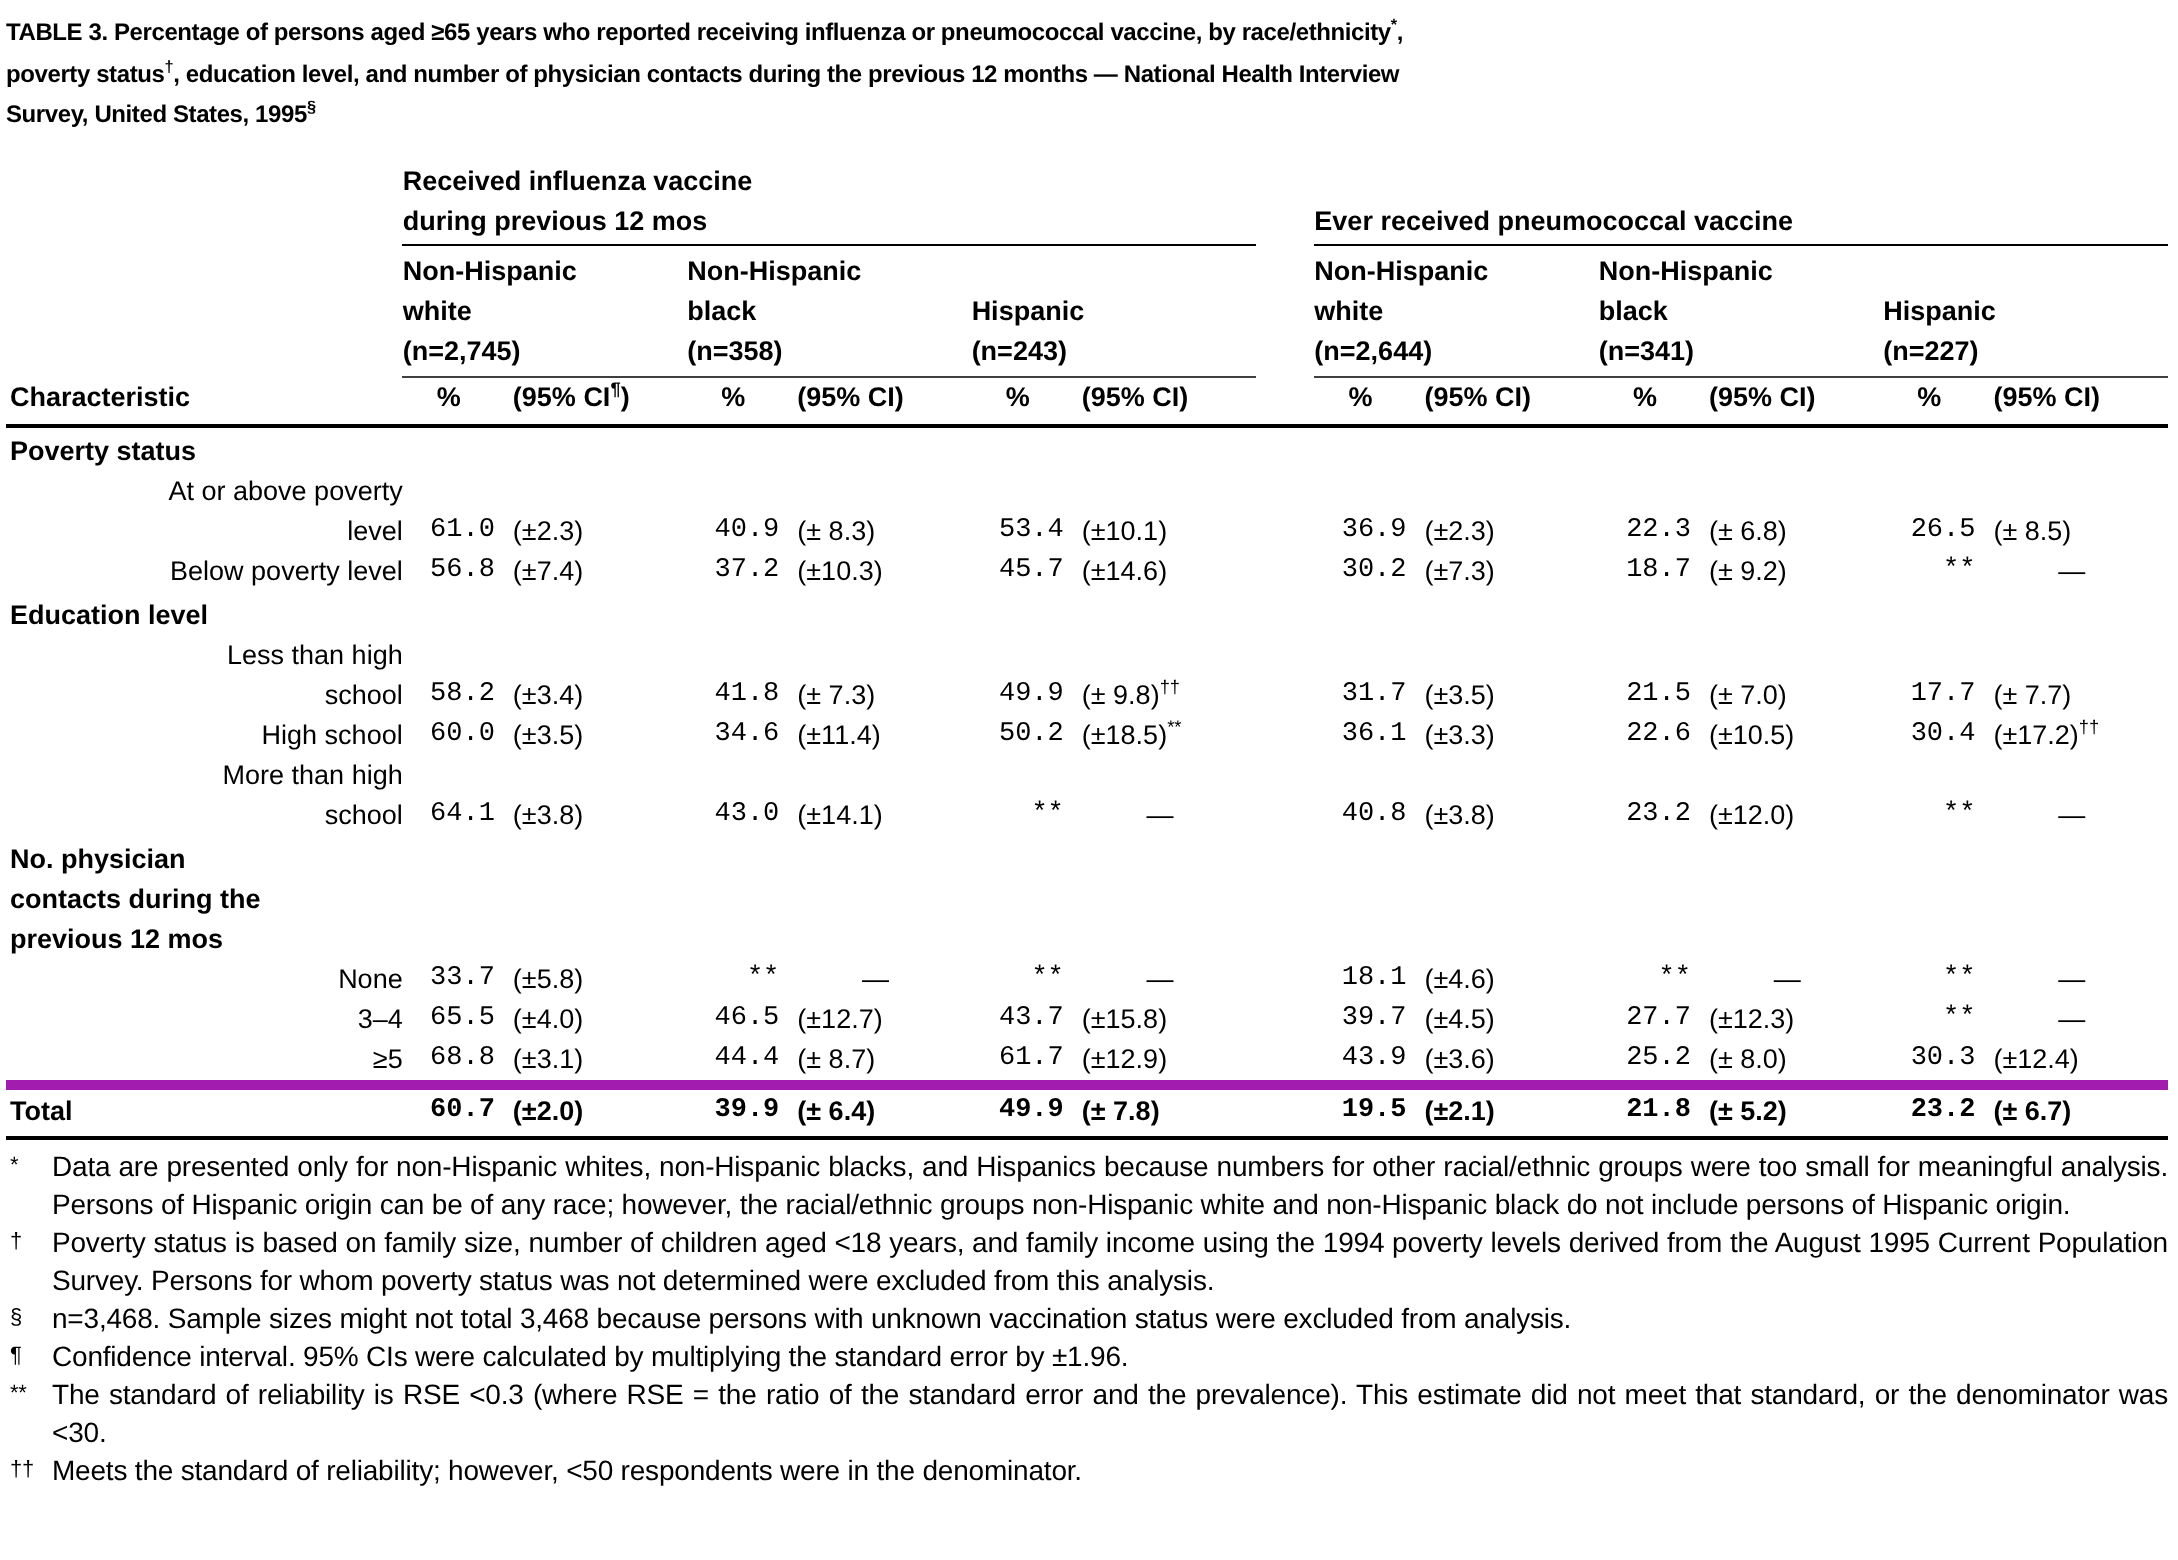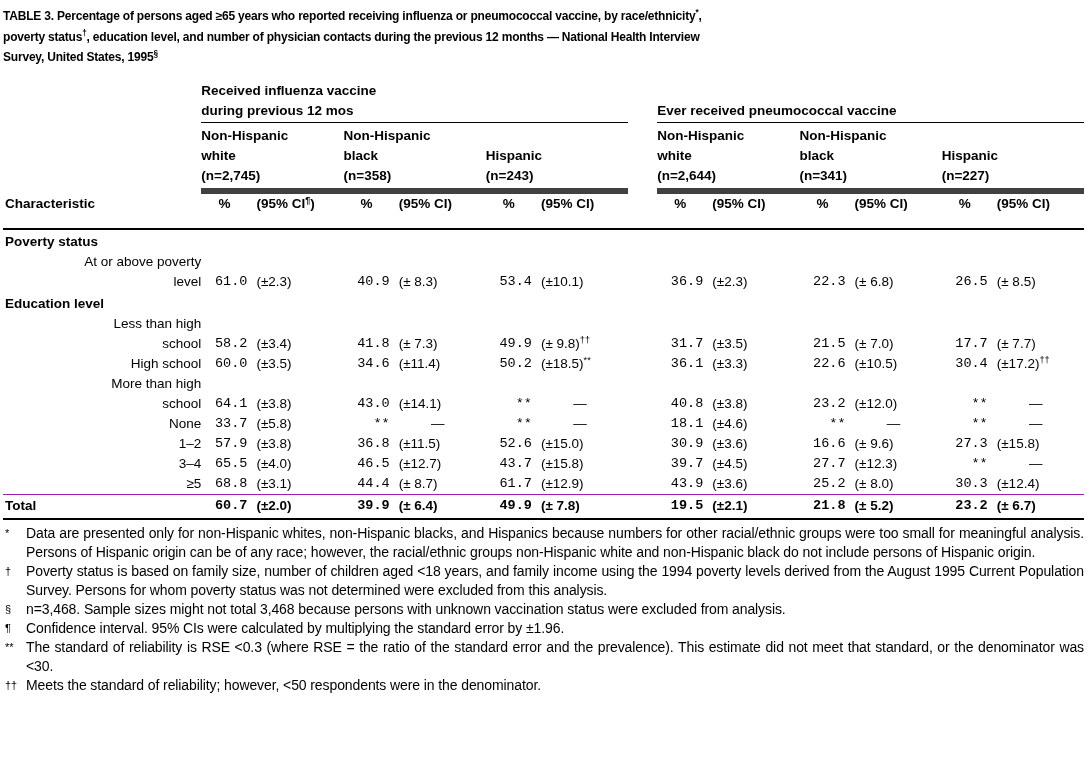--- a/index.html
+++ b/index.html
@@ -34,39 +34,39 @@
     vertical-align:bottom;
     padding:0;
   }
   thead th { font-weight:bold; text-align:left; }
   th.grp {
     border-bottom:1.5px solid #000;
     padding-bottom:1px;
     white-space:pre-line;
   }
   th.subgrp {
-    border-bottom:6px solid #404040;
+    border-bottom:1px solid #404040;
     padding:3px 0 2px 0;
     white-space:pre-line;
   }
   tr.hdr3 th {
     border-bottom:2.5px solid #000;
-    padding-bottom:14px;
+    padding-bottom:3px;
   }
   th.char-h { text-align:left; padding-left:2px; }
   th.pct-h { text-align:center; }
   th.ci-h  { text-align:left; padding-left:9px; }
   td.lbl { text-align:right; white-space:pre-wrap; padding-left:13px; }
   td.sec { font-weight:bold; text-align:left; white-space:pre-line; padding-left:2px; padding-top:2px; }
   td.pct { text-align:right;font-family:Liberation Mono, monospace; }
   td.ci  { text-align:left; padding-left:9px; white-space:pre; }
   td.dash { text-align:center; padding-left:0; }
   tr.total td {
     font-weight:bold;
-    border-top:1px solid #a21caf;
+    border-top:5px solid #a21caf;
     border-bottom:2.5px solid #000;
     padding-top:1px;
     padding-bottom:2px;
   }
   sup { font-size:68%; vertical-align:super; line-height:0; }
   .footnotes { margin-top:4px; width:1081px; }
   .fn {
     position:relative;
     padding-left:23px;
     font-size:14px;
@@ -165,20 +165,36 @@
         <td class="ci">(±10.1)</td>
         <td></td>
         <td class="pct">36.9</td>
         <td class="ci">(±2.3)</td>
         <td class="pct">22.3</td>
         <td class="ci">(± 6.8)</td>
         <td class="pct">26.5</td>
         <td class="ci">(± 8.5)</td>
       </tr>
       <tr>
+        <td class="lbl">Below poverty level</td>
+        <td class="pct">56.8</td>
+        <td class="ci">(±7.4)</td>
+        <td class="pct">37.2</td>
+        <td class="ci">(±10.3)</td>
+        <td class="pct">45.7</td>
+        <td class="ci">(±14.6)</td>
+        <td></td>
+        <td class="pct">30.2</td>
+        <td class="ci">(±7.3)</td>
+        <td class="pct">18.7</td>
+        <td class="ci">(± 9.2)</td>
+        <td class="pct">**</td>
+        <td class="ci dash">—</td>
+      </tr>
+      <tr>
         <td colspan="14" class="sec">Education level</td>
       </tr>
       <tr>
         <td class="lbl">Less than high
    school</td>
         <td class="pct">58.2</td>
         <td class="ci">(±3.4)</td>
         <td class="pct">41.8</td>
         <td class="ci">(± 7.3)</td>
         <td class="pct">49.9</td>
@@ -218,50 +234,39 @@
         <td class="ci dash">—</td>
         <td></td>
         <td class="pct">40.8</td>
         <td class="ci">(±3.8)</td>
         <td class="pct">23.2</td>
         <td class="ci">(±12.0)</td>
         <td class="pct">**</td>
         <td class="ci dash">—</td>
       </tr>
       <tr>
+        <td colspan="14" class="sec">No. physician
+contacts during the
+previous 12 mos</td>
+      </tr>
+      <tr>
         <td class="lbl">None</td>
         <td class="pct">33.7</td>
         <td class="ci">(±5.8)</td>
         <td class="pct">**</td>
         <td class="ci dash">—</td>
         <td class="pct">**</td>
         <td class="ci dash">—</td>
         <td></td>
         <td class="pct">18.1</td>
         <td class="ci">(±4.6)</td>
         <td class="pct">**</td>
         <td class="ci dash">—</td>
         <td class="pct">**</td>
         <td class="ci dash">—</td>
-      </tr>
-      <tr>
-        <td class="lbl">1–2</td>
-        <td class="pct">57.9</td>
-        <td class="ci">(±3.8)</td>
-        <td class="pct">36.8</td>
-        <td class="ci">(±11.5)</td>
-        <td class="pct">52.6</td>
-        <td class="ci">(±15.0)</td>
-        <td></td>
-        <td class="pct">30.9</td>
-        <td class="ci">(±3.6)</td>
-        <td class="pct">16.6</td>
-        <td class="ci">(± 9.6)</td>
-        <td class="pct">27.3</td>
-        <td class="ci">(±15.8)</td>
       </tr>
       <tr>
         <td class="lbl">3–4</td>
         <td class="pct">65.5</td>
         <td class="ci">(±4.0)</td>
         <td class="pct">46.5</td>
         <td class="ci">(±12.7)</td>
         <td class="pct">43.7</td>
         <td class="ci">(±15.8)</td>
         <td></td>

